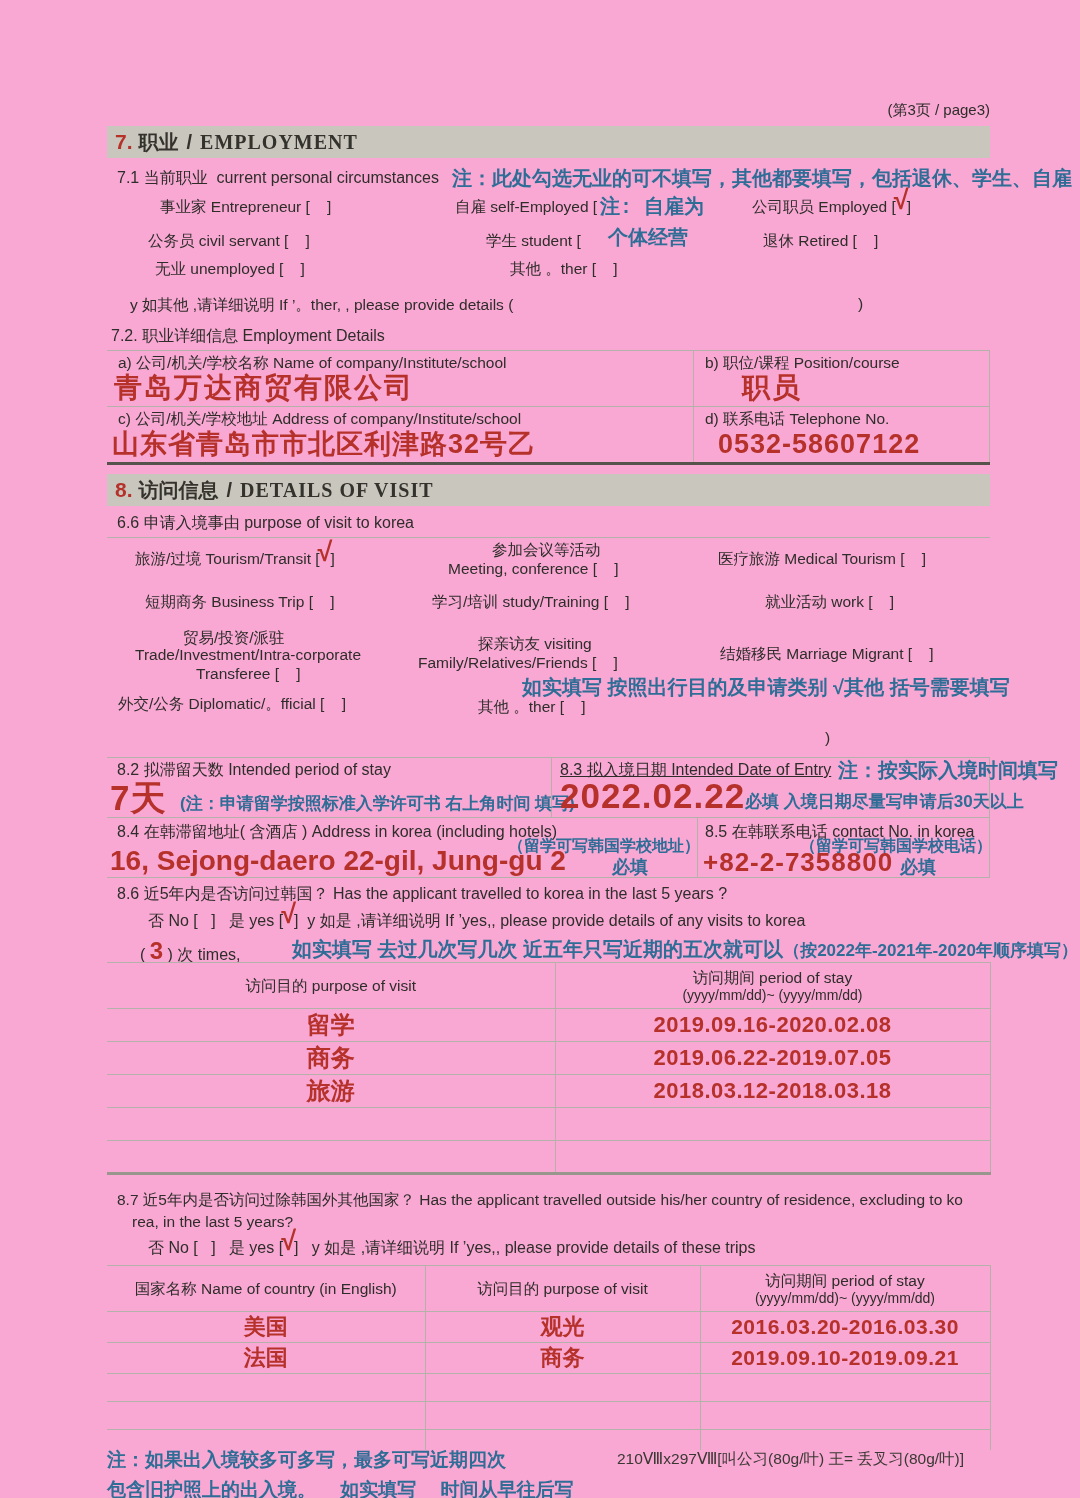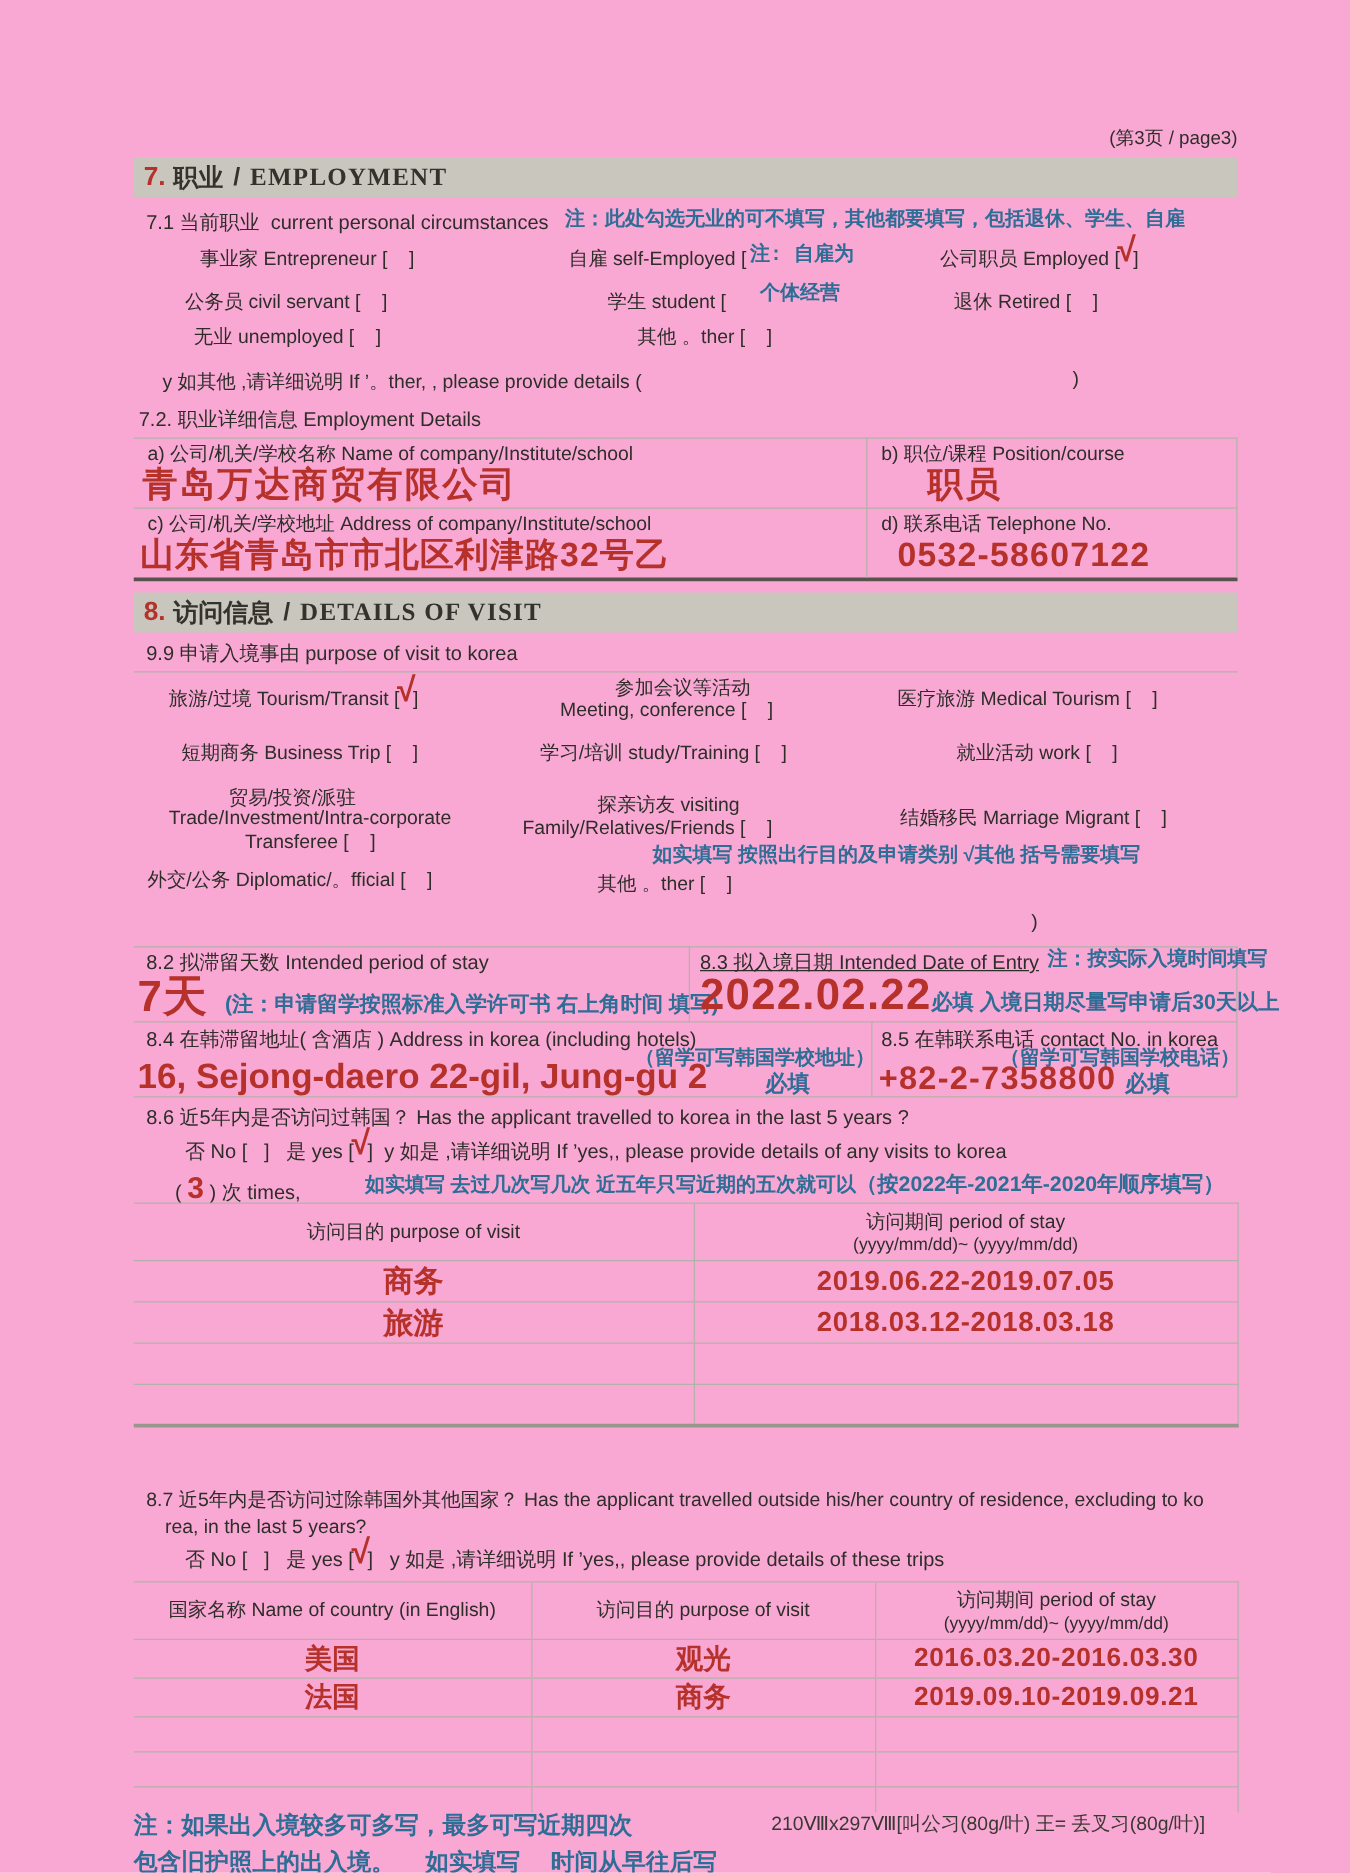--- a/index.html
+++ b/index.html
@@ -22,21 +22,21 @@
     position:absolute;left:107px;width:883px;height:32px;background:var(--bar);
     display:flex;align-items:center;padding-left:8px;box-sizing:border-box;
   }
   .bar .num{color:var(--red);font-weight:bold;font-size:21px;margin-right:6px;}
   .bar .zh{font-weight:bold;font-size:20px;color:#34322c;}
   .bar .sep{font-weight:bold;font-size:20px;margin:0 8px;color:#34322c;}
   .bar .en{font-family:"Liberation Serif","DejaVu Serif",serif;font-weight:bold;font-size:20px;color:#34322c;letter-spacing:1px;}
   .lbl{font-size:15.5px;}
   .lbl16{font-size:16px;}
   .blue{color:var(--blue);font-weight:bold;}
-  .blue20{font-size:16px;}
+  .blue20{font-size:20px;}
   .blue17{font-size:17px;}
   .blue16{font-size:16px;}
   .blue18{font-size:18px;}
   .red{color:var(--red);font-weight:bold;}
   .check{color:var(--red);font-weight:bold;font-size:27px;position:relative;top:-3px;margin:0 -2px;line-height:0;}
   .times3{color:var(--red);font-weight:bold;font-size:24px;position:relative;top:-1px;}
   .rule{position:absolute;height:1px;background:var(--line);}
   .vline{position:absolute;width:1px;background:var(--line);}
   .rule-dark{position:absolute;height:3px;background:var(--dark);}
   .val-lg{font-size:28px;letter-spacing:2px;line-height:30px;}
@@ -110,21 +110,21 @@
   <div class="abs lbl" style="left:705px;top:409px;">d) 联系电话 Telephone No.</div>
   <div class="abs red val-md" style="left:718px;top:429px;">0532-58607122</div>
 
   <div class="bar" style="top:474px;">
     <span class="num">8.</span>
     <span class="zh">访问信息</span>
     <span class="sep">/</span>
     <span class="en">DETAILS OF VISIT</span>
   </div>
 
-  <div class="abs lbl16" style="left:117px;top:513px;">9.9 申请入境事由 purpose of visit to korea</div>
+  <div class="abs lbl16" style="left:117px;top:513px;">6.6 申请入境事由 purpose of visit to korea</div>
   <div class="rule" style="left:107px;top:537px;width:883px;"></div>
 
   <div class="abs lbl" style="left:135px;top:549px;">
     <span>旅游/过境 Tourism/Transit [</span><span class="check">√</span><span>]</span>
   </div>
   <div class="abs lbl" style="left:492px;top:540px;">参加会议等活动</div>
   <div class="abs lbl" style="left:448px;top:560px;">Meeting, conference [&nbsp;&nbsp;&nbsp;&nbsp;]</div>
   <div class="abs lbl" style="left:718px;top:549px;">医疗旅游 Medical Tourism [&nbsp;&nbsp;&nbsp;&nbsp;]</div>
 
   <div class="abs lbl" style="left:145px;top:592px;">短期商务 Business Trip [&nbsp;&nbsp;&nbsp;&nbsp;]</div>
@@ -189,20 +189,24 @@
       </colgroup>
     <tbody>
         <tr class="hdr" style="height:46px;">
       <td>
             <div class="hdr-main">访问目的 purpose of visit</div>
           </td>
       <td>
         <div class="hdr-main">访问期间 period of stay</div>
         <div class="hdr-sub">(yyyy/mm/dd)~ (yyyy/mm/dd)</div>
       </td>
+    </tr>
+    <tr style="height:33px;">
+      <td class="rv-zh">留学</td>
+      <td class="rv-date">2019.09.16-2020.02.08</td>
     </tr>
     <tr style="height:33px;">
       <td class="rv-zh">商务</td>
       <td class="rv-date">2019.06.22-2019.07.05</td>
     </tr>
     <tr style="height:33px;">
       <td class="rv-zh">旅游</td>
       <td class="rv-date">2018.03.12-2018.03.18</td>
     </tr>
     <tr style="height:33px;">

